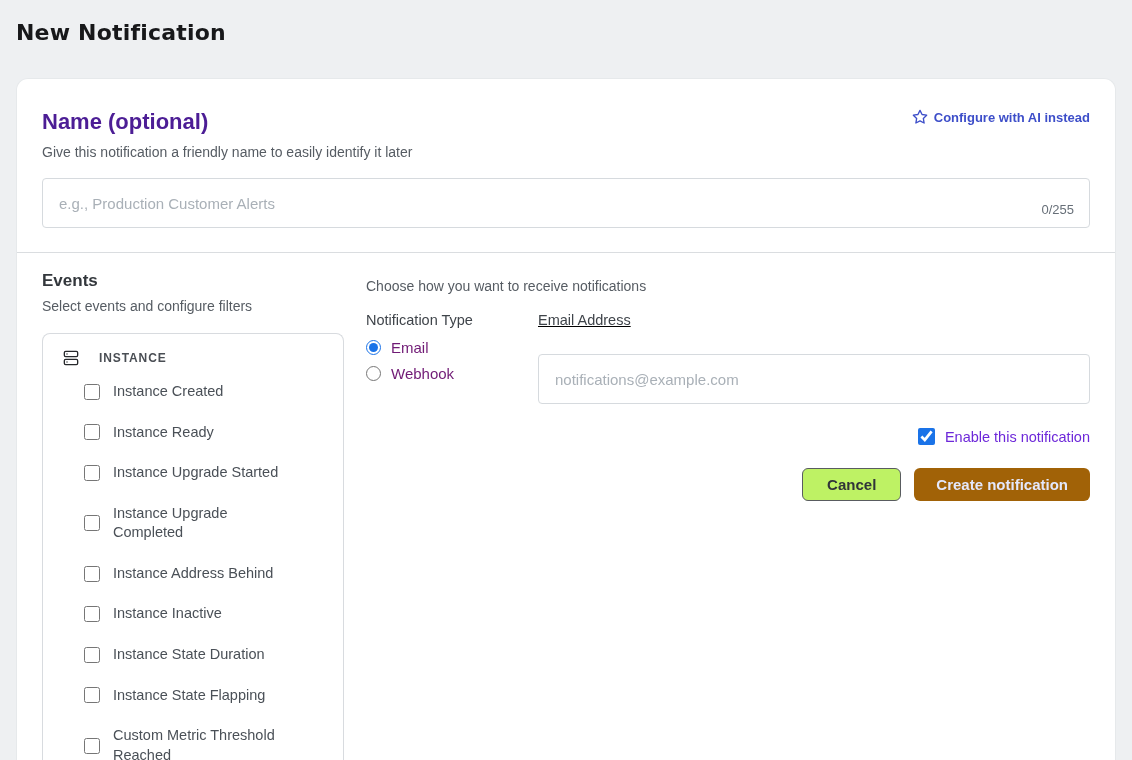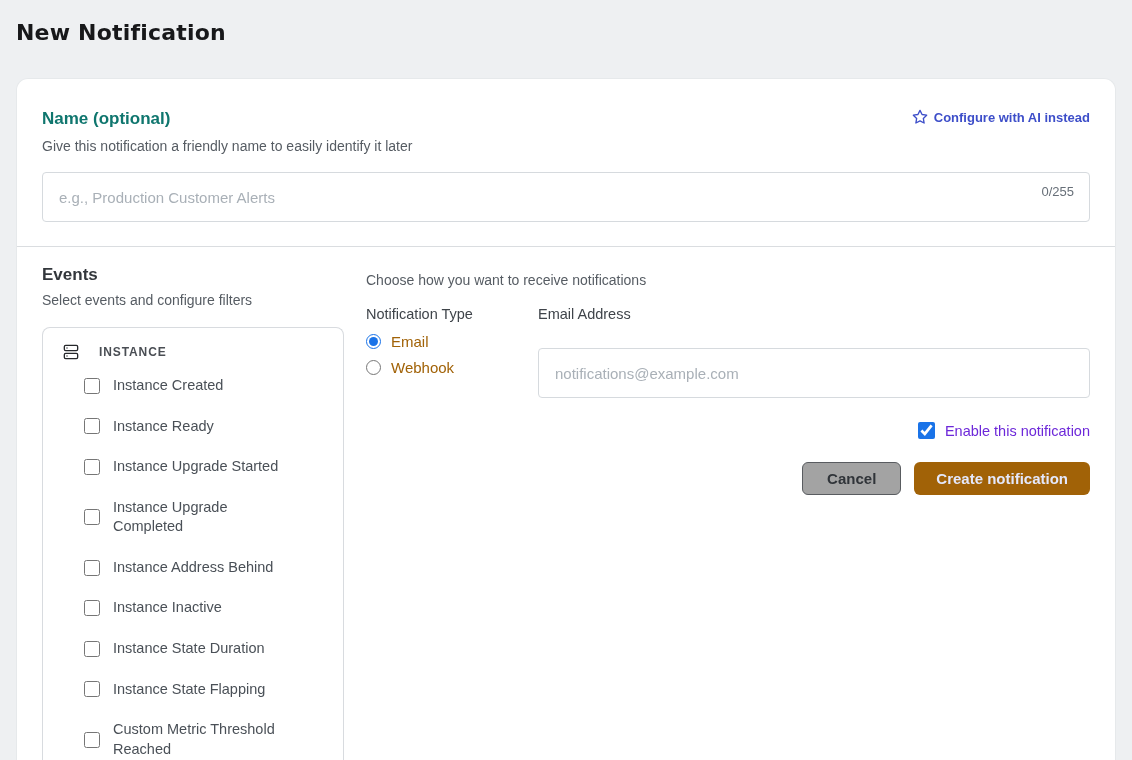--- a/index.html
+++ b/index.html
@@ -15,32 +15,32 @@
 
   .card {
     position:absolute; left:16px; top:78px; width:1100px; height:980px;
     background:#ffffff; border-radius:12px 12px 0 0;
     border:1px solid #e6e9eb; border-bottom:none;
     padding:30px 25px 0 25px;
   }
 
   
   .name-header-row { display:flex; justify-content:space-between; align-items:flex-start; }
-  .section-heading { font-size:17px; font-weight:700; color:#0f766e; }
+  .section-heading { font-size:22px; font-weight:700; color:#4c1d95; }
   .ai-link { display:flex; align-items:center; gap:6px; color:#3d4ec9; font-size:13px; font-weight:700; cursor:pointer; background:none; border:none; font-family:inherit; }
   .ai-link svg { width:16px; height:16px; display:block; }
   .section-desc { margin-top:9px; font-size:14px; color:#565c63; }
 
   .name-input-wrap { position:relative; margin-top:18px; }
   .text-input {
     width:100%; height:50px; border:1px solid #d6dade; border-radius:4px;
     padding:0 60px 0 16px; font-size:15px; color:#1f2328; font-family:inherit; background:#fff;
   }
   .text-input::placeholder { color:#a9b0b7; }
-  .char-counter { position:absolute; right:16px; top:12px; font-size:13px; color:#676f78; }
+  .char-counter { position:absolute; right:16px; top:24px; font-size:13px; color:#676f78; }
 
   .divider { border:none; border-top:1px solid #dadde0; margin:24px -25px 0 -25px; }
 
   
   .columns { display:flex; margin-top:18px; }
   .events-col { width:302px; flex:none; }
   .delivery-col { flex:1; margin-left:22px; }
 
   .col-heading { font-size:17px; font-weight:700; color:#33373c; }
   .col-desc { margin-top:7px; font-size:14px; color:#565c63; }
@@ -58,31 +58,31 @@
   .event-item input[type=checkbox] { width:16px; height:16px; flex:none; accent-color:#1a73e8; cursor:pointer; }
   .event-label { font-size:14.5px; color:#4a5057; max-width:172px; line-height:1.35; }
 
   
   .delivery-form { display:flex; margin-top:18px; }
   .ntype-group { width:172px; flex:none; }
   .field-label { font-size:14.5px; font-weight:500; color:#3f444a; }
   .radio-list { margin-top:11px; }
   .radio-option { display:flex; align-items:center; gap:10px; margin-bottom:9px; cursor:pointer; }
   .radio-option input[type=radio] { width:15px; height:15px; accent-color:#1a73e8; cursor:pointer; margin:0; }
-  .radio-option .radio-label { font-size:15px; color:#a16207; }
-  .email-group { flex:1; }
+  .radio-option .radio-label { font-size:15px; color:#701a75; }
+  .email-group { flex:1;text-decoration:underline; }
   .email-group .text-input { margin-top:26px; padding-right:16px; }
 
   .enable-row { display:flex; justify-content:flex-end; align-items:center; gap:10px; margin-top:24px; }
   .enable-row input[type=checkbox] { width:17px; height:17px; accent-color:#1a73e8; cursor:pointer; }
   .enable-label { font-size:14.5px; color:#6d28d9; }
 
   .buttons-row { display:flex; justify-content:flex-end; gap:13px; margin-top:23px; }
   .btn { height:33px; border-radius:6px; font-family:inherit; font-size:15px; font-weight:700; cursor:pointer; }
-  .btn-cancel { padding:0 24px; background:#a3a3a3; border:1px solid #595c60; color:#303439; }
+  .btn-cancel { padding:0 24px; background:#bef264; border:1px solid #595c60; color:#303439; }
   .btn-create { padding:0 22px; background:#a16207; border:none; color:#e4e8fc; cursor:default; }
 </style>
 </head>
 <body>
 
 <div class="screen">
 
   <div class="page-title">New Notification</div>
 
   <div class="card">

